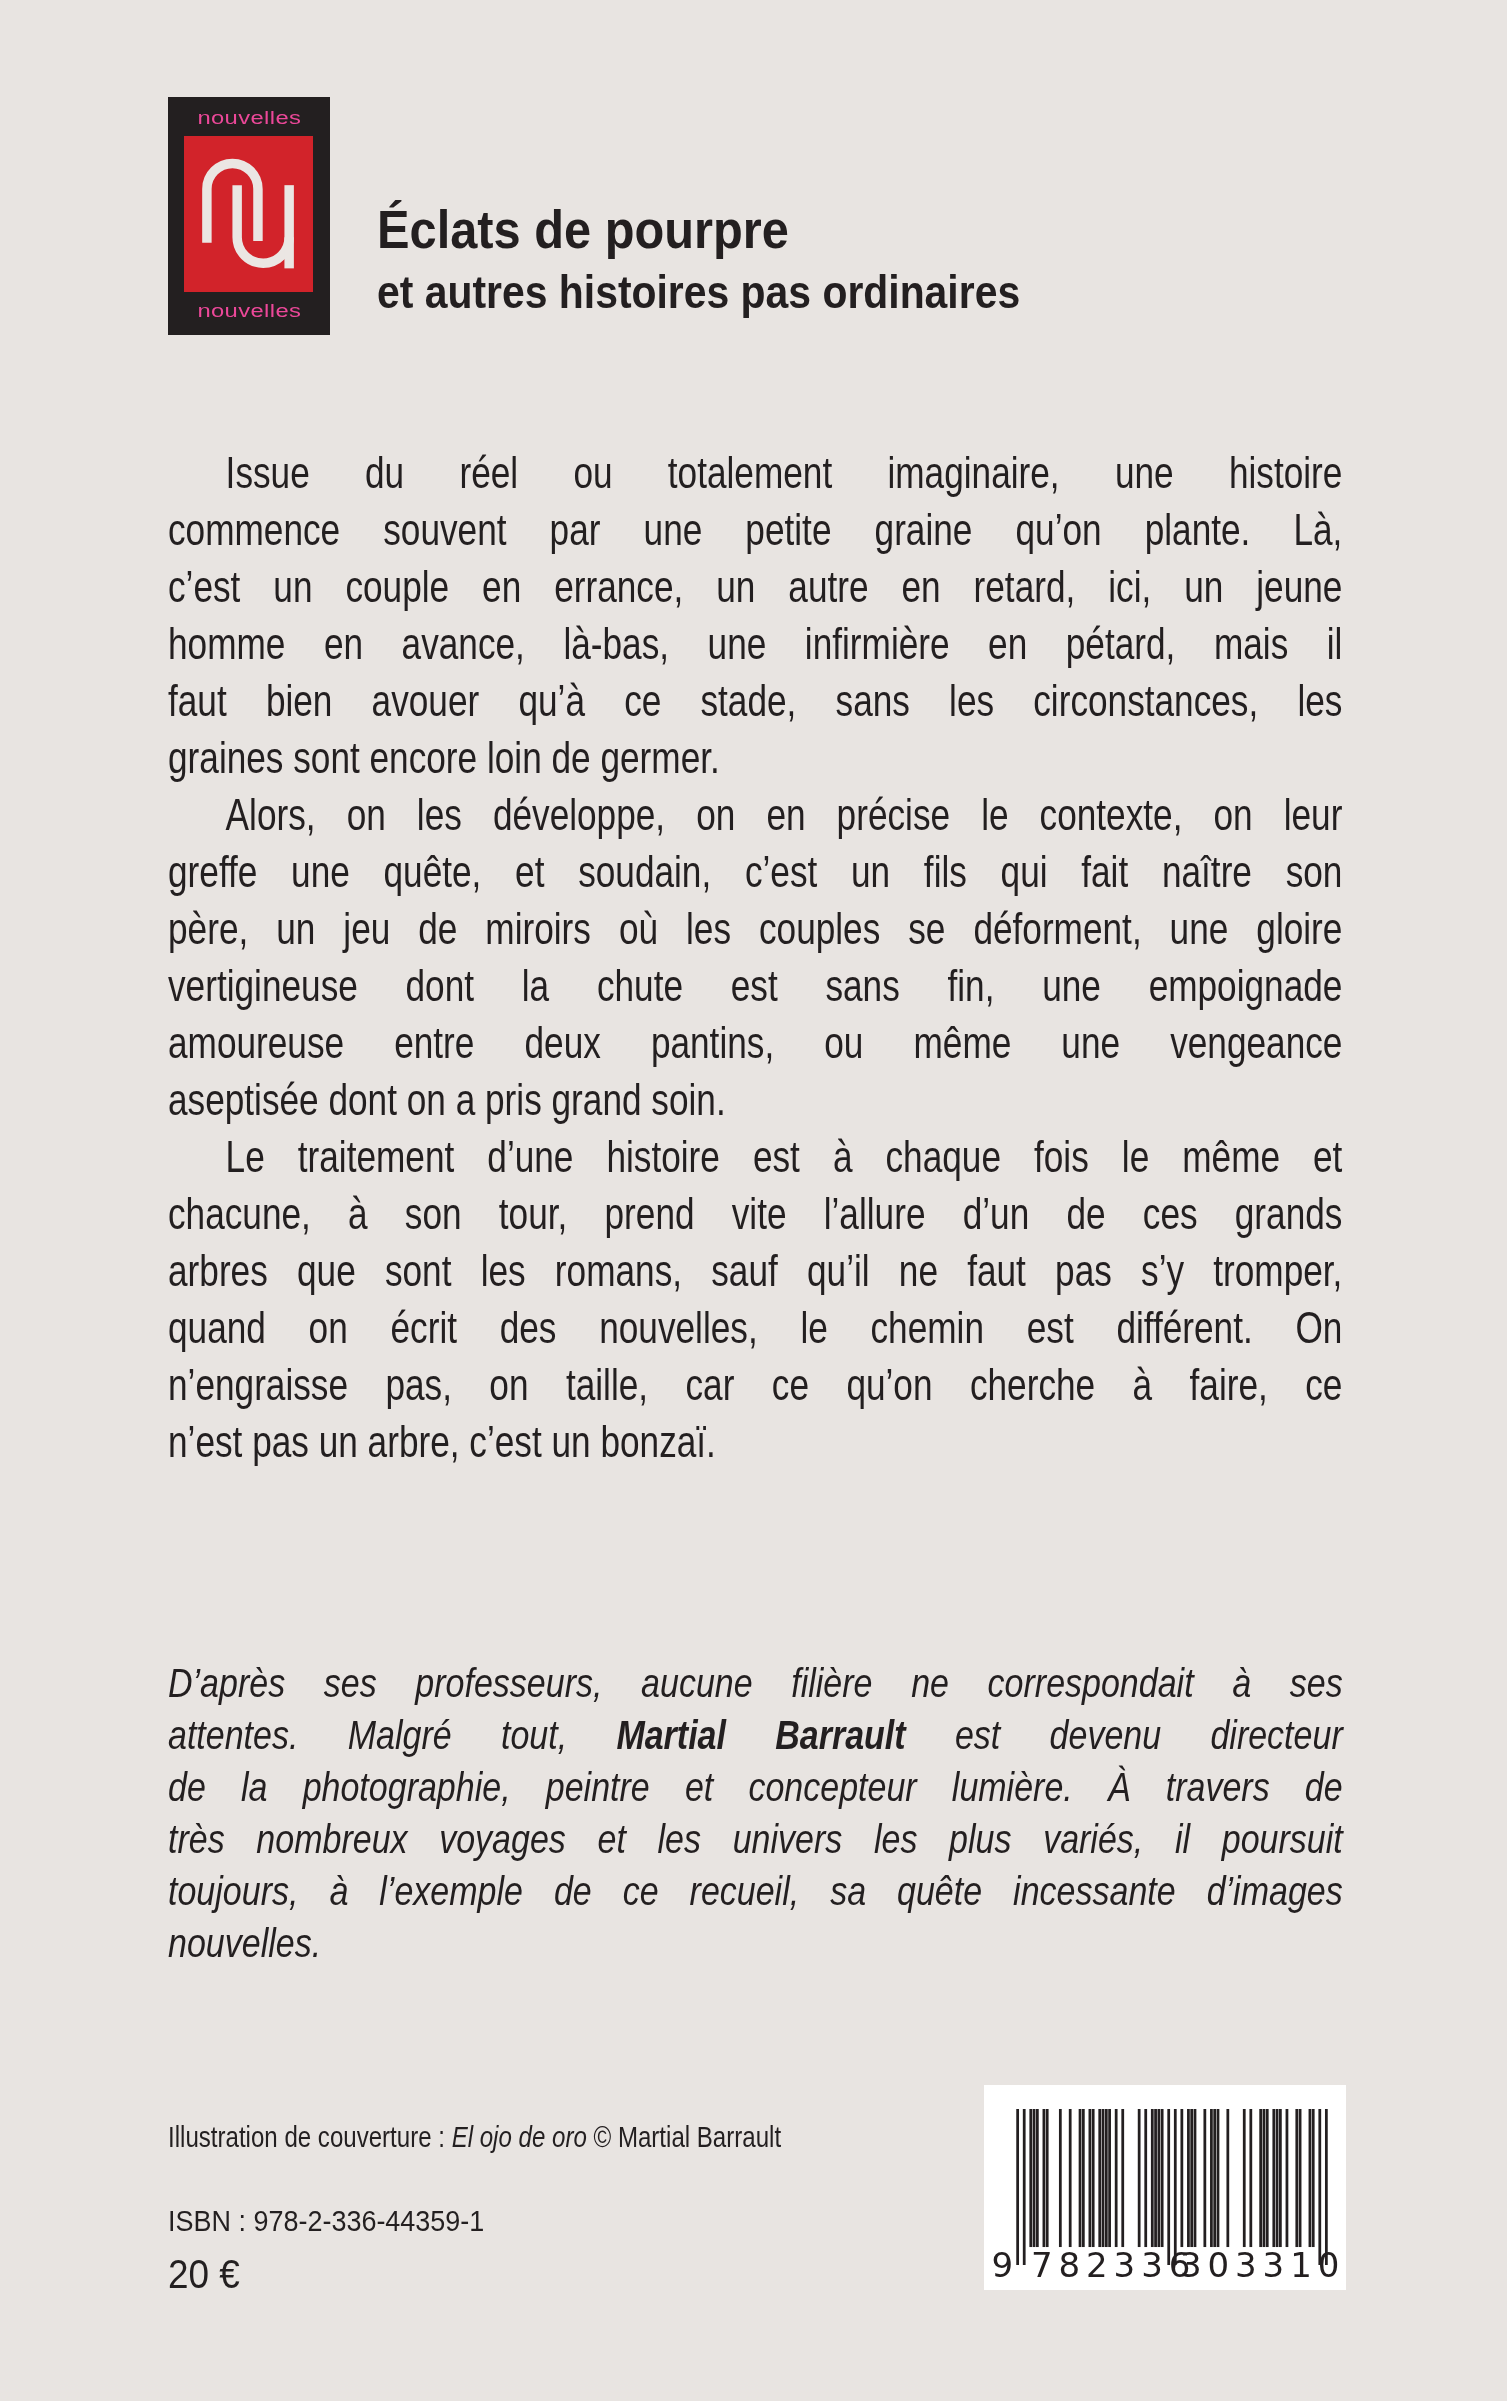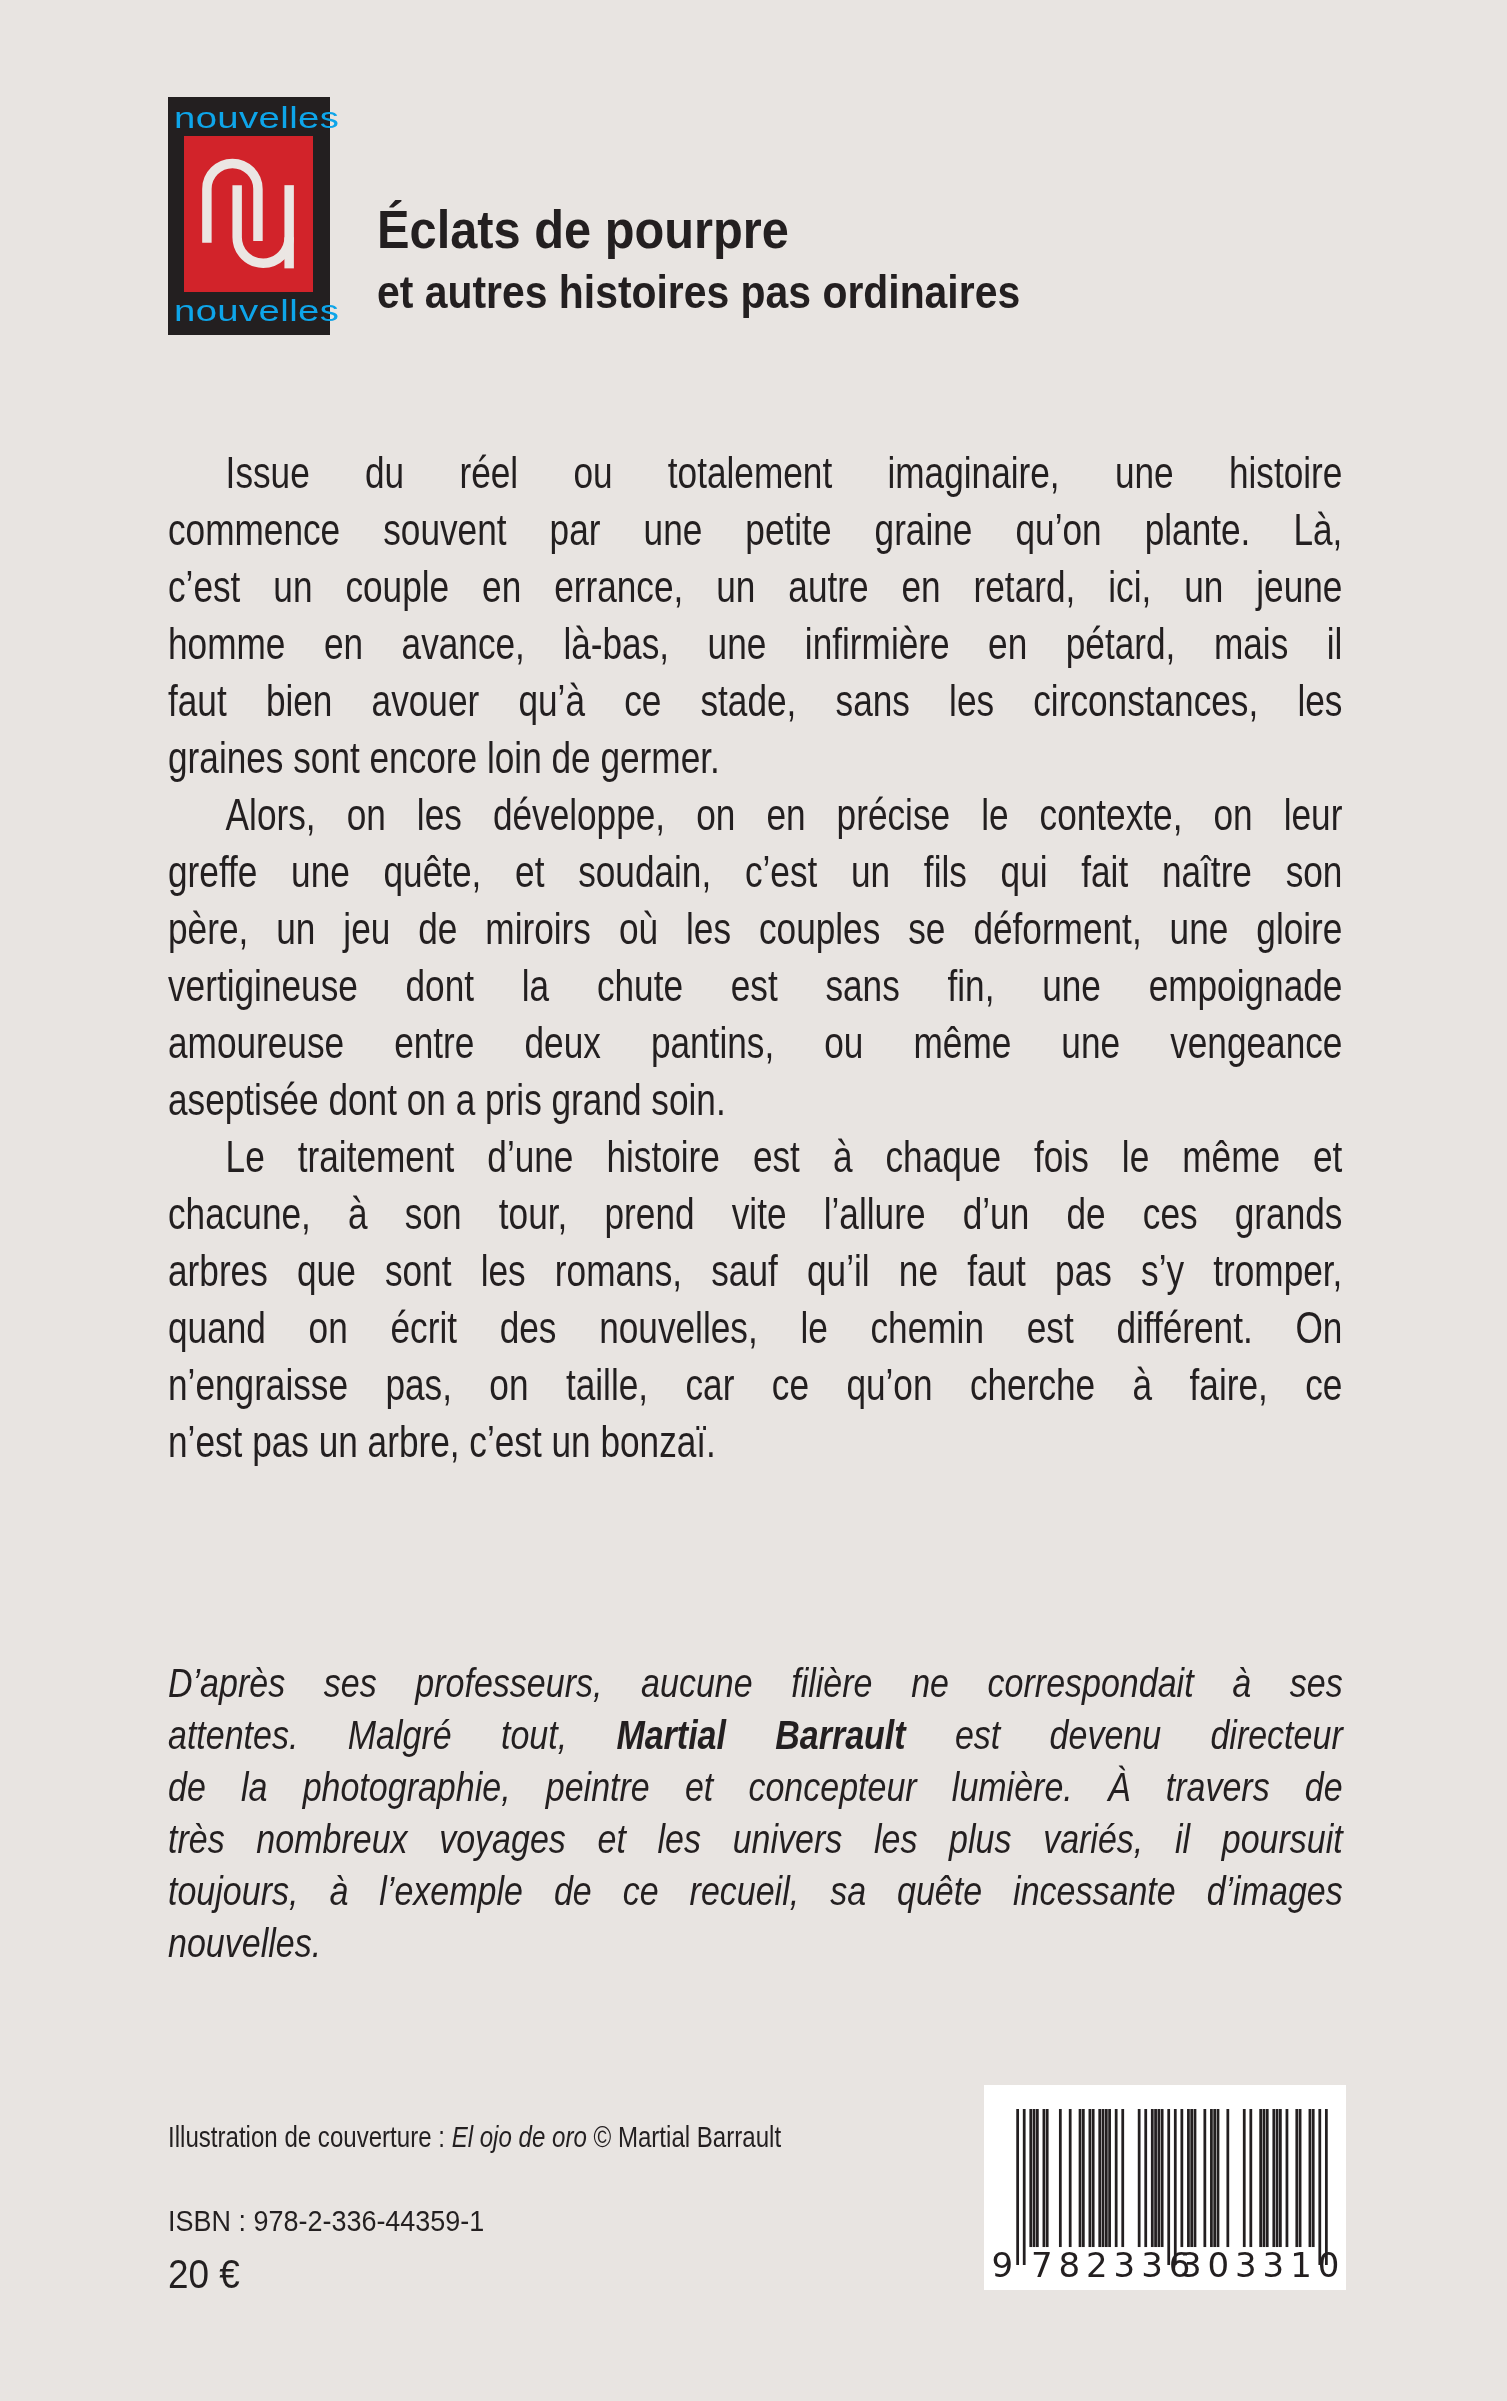--- a/index.html
+++ b/index.html
@@ -6,22 +6,22 @@
   body {
     width: 1508px; height: 2402px; position: relative; overflow: hidden;
     background: #e8e4e1; color: #231f20;
     font-family: "Liberation Sans", sans-serif;
   }
   .abs { position: absolute; }
 
   
   .logo { left: 168px; top: 97px; width: 162px; height: 238px; background: #231f20; }
   .logo-word {
-    position: absolute; left: 8px; width: 162px; text-align: center;
-    color: #0ea5e9; font-size: 29px; line-height: 22px; white-space: nowrap;
+    position: absolute; left: 0; width: 162px; text-align: center;
+    color: #ec4899; font-size: 18px; line-height: 22px; white-space: nowrap;
   }
   .logo-word span { display: inline-block; transform: scaleX(1.32); transform-origin: center; letter-spacing: 0.3px; }
   .logo-word.top { top: 9.5px; }
   .logo-word.bottom { top: 203px; }
   .logo-red { position: absolute; left: 16px; top: 39px; width: 129px; height: 156px; background: #d2232a; }
   .logo-red svg { display: block; width: 129px; height: 156px; }
 
   
   .title1 { left: 377px; top: 203px; font-size: 53px; line-height: 53px; font-weight: bold; white-space: nowrap; transform: scaleX(0.92); transform-origin: left top; }
   .title2 { left: 377px; top: 268px; font-size: 47px; line-height: 47px; font-weight: bold; white-space: nowrap; transform: scaleX(0.87); transform-origin: left top; }

